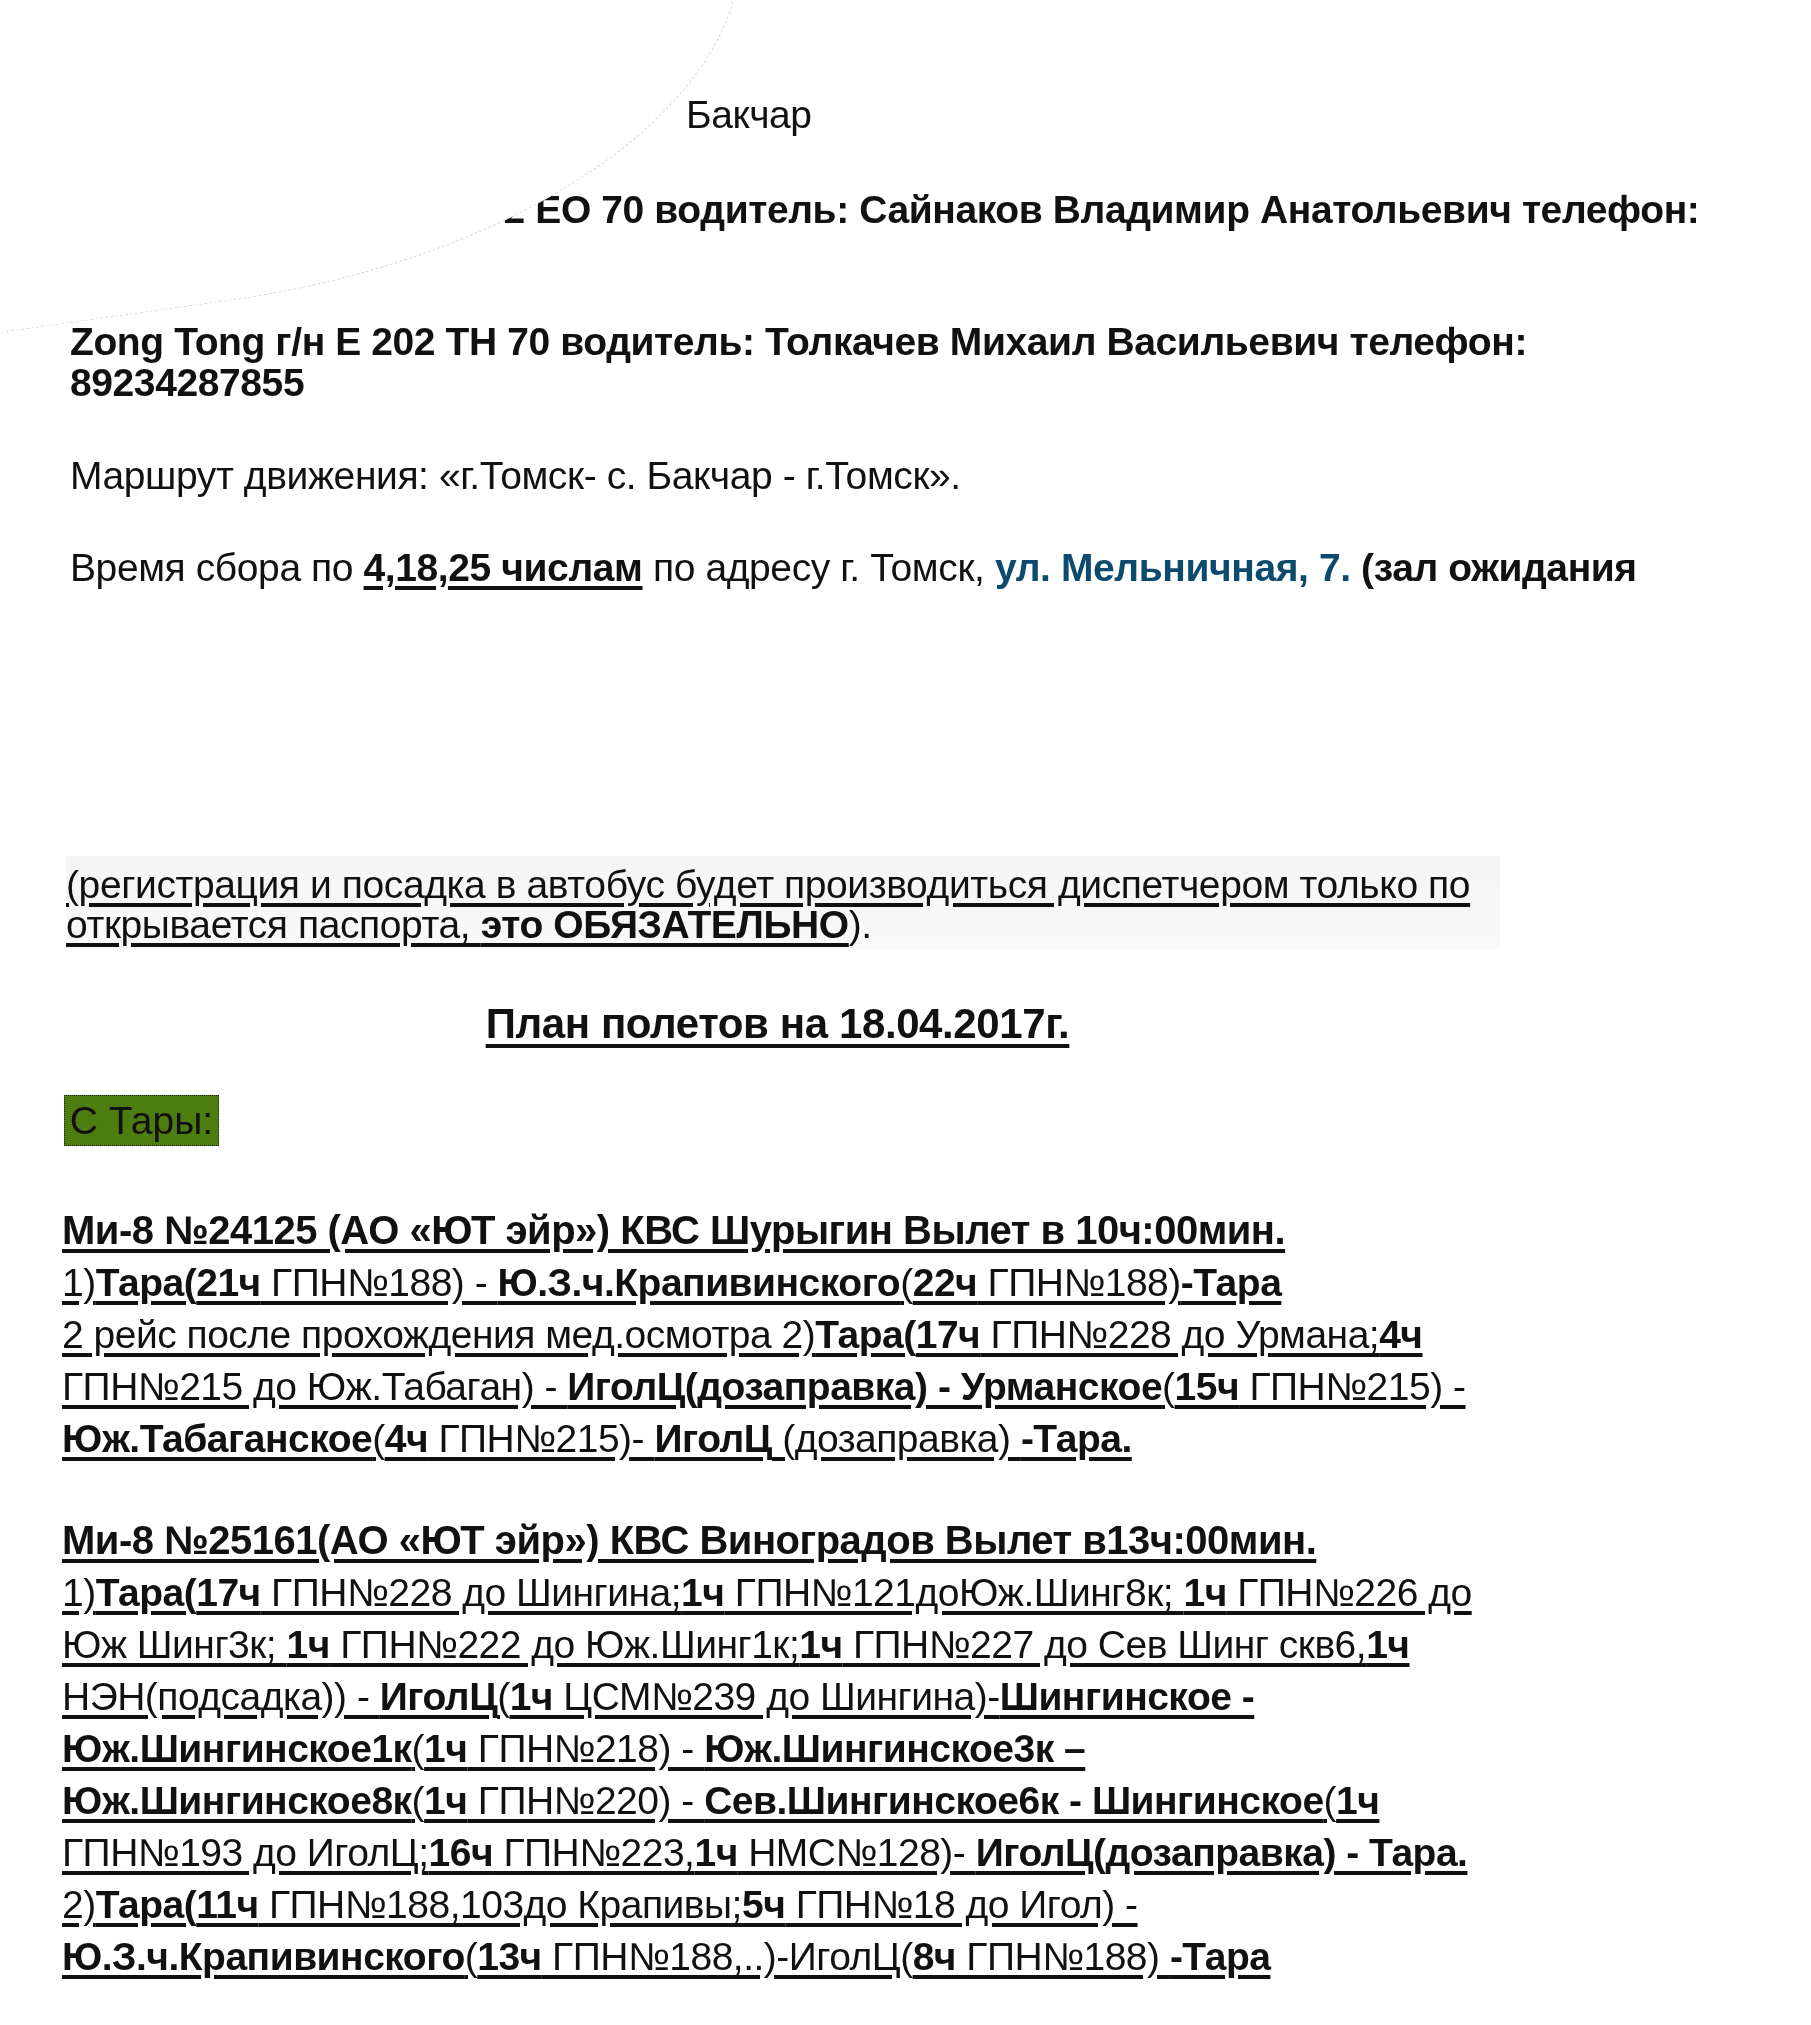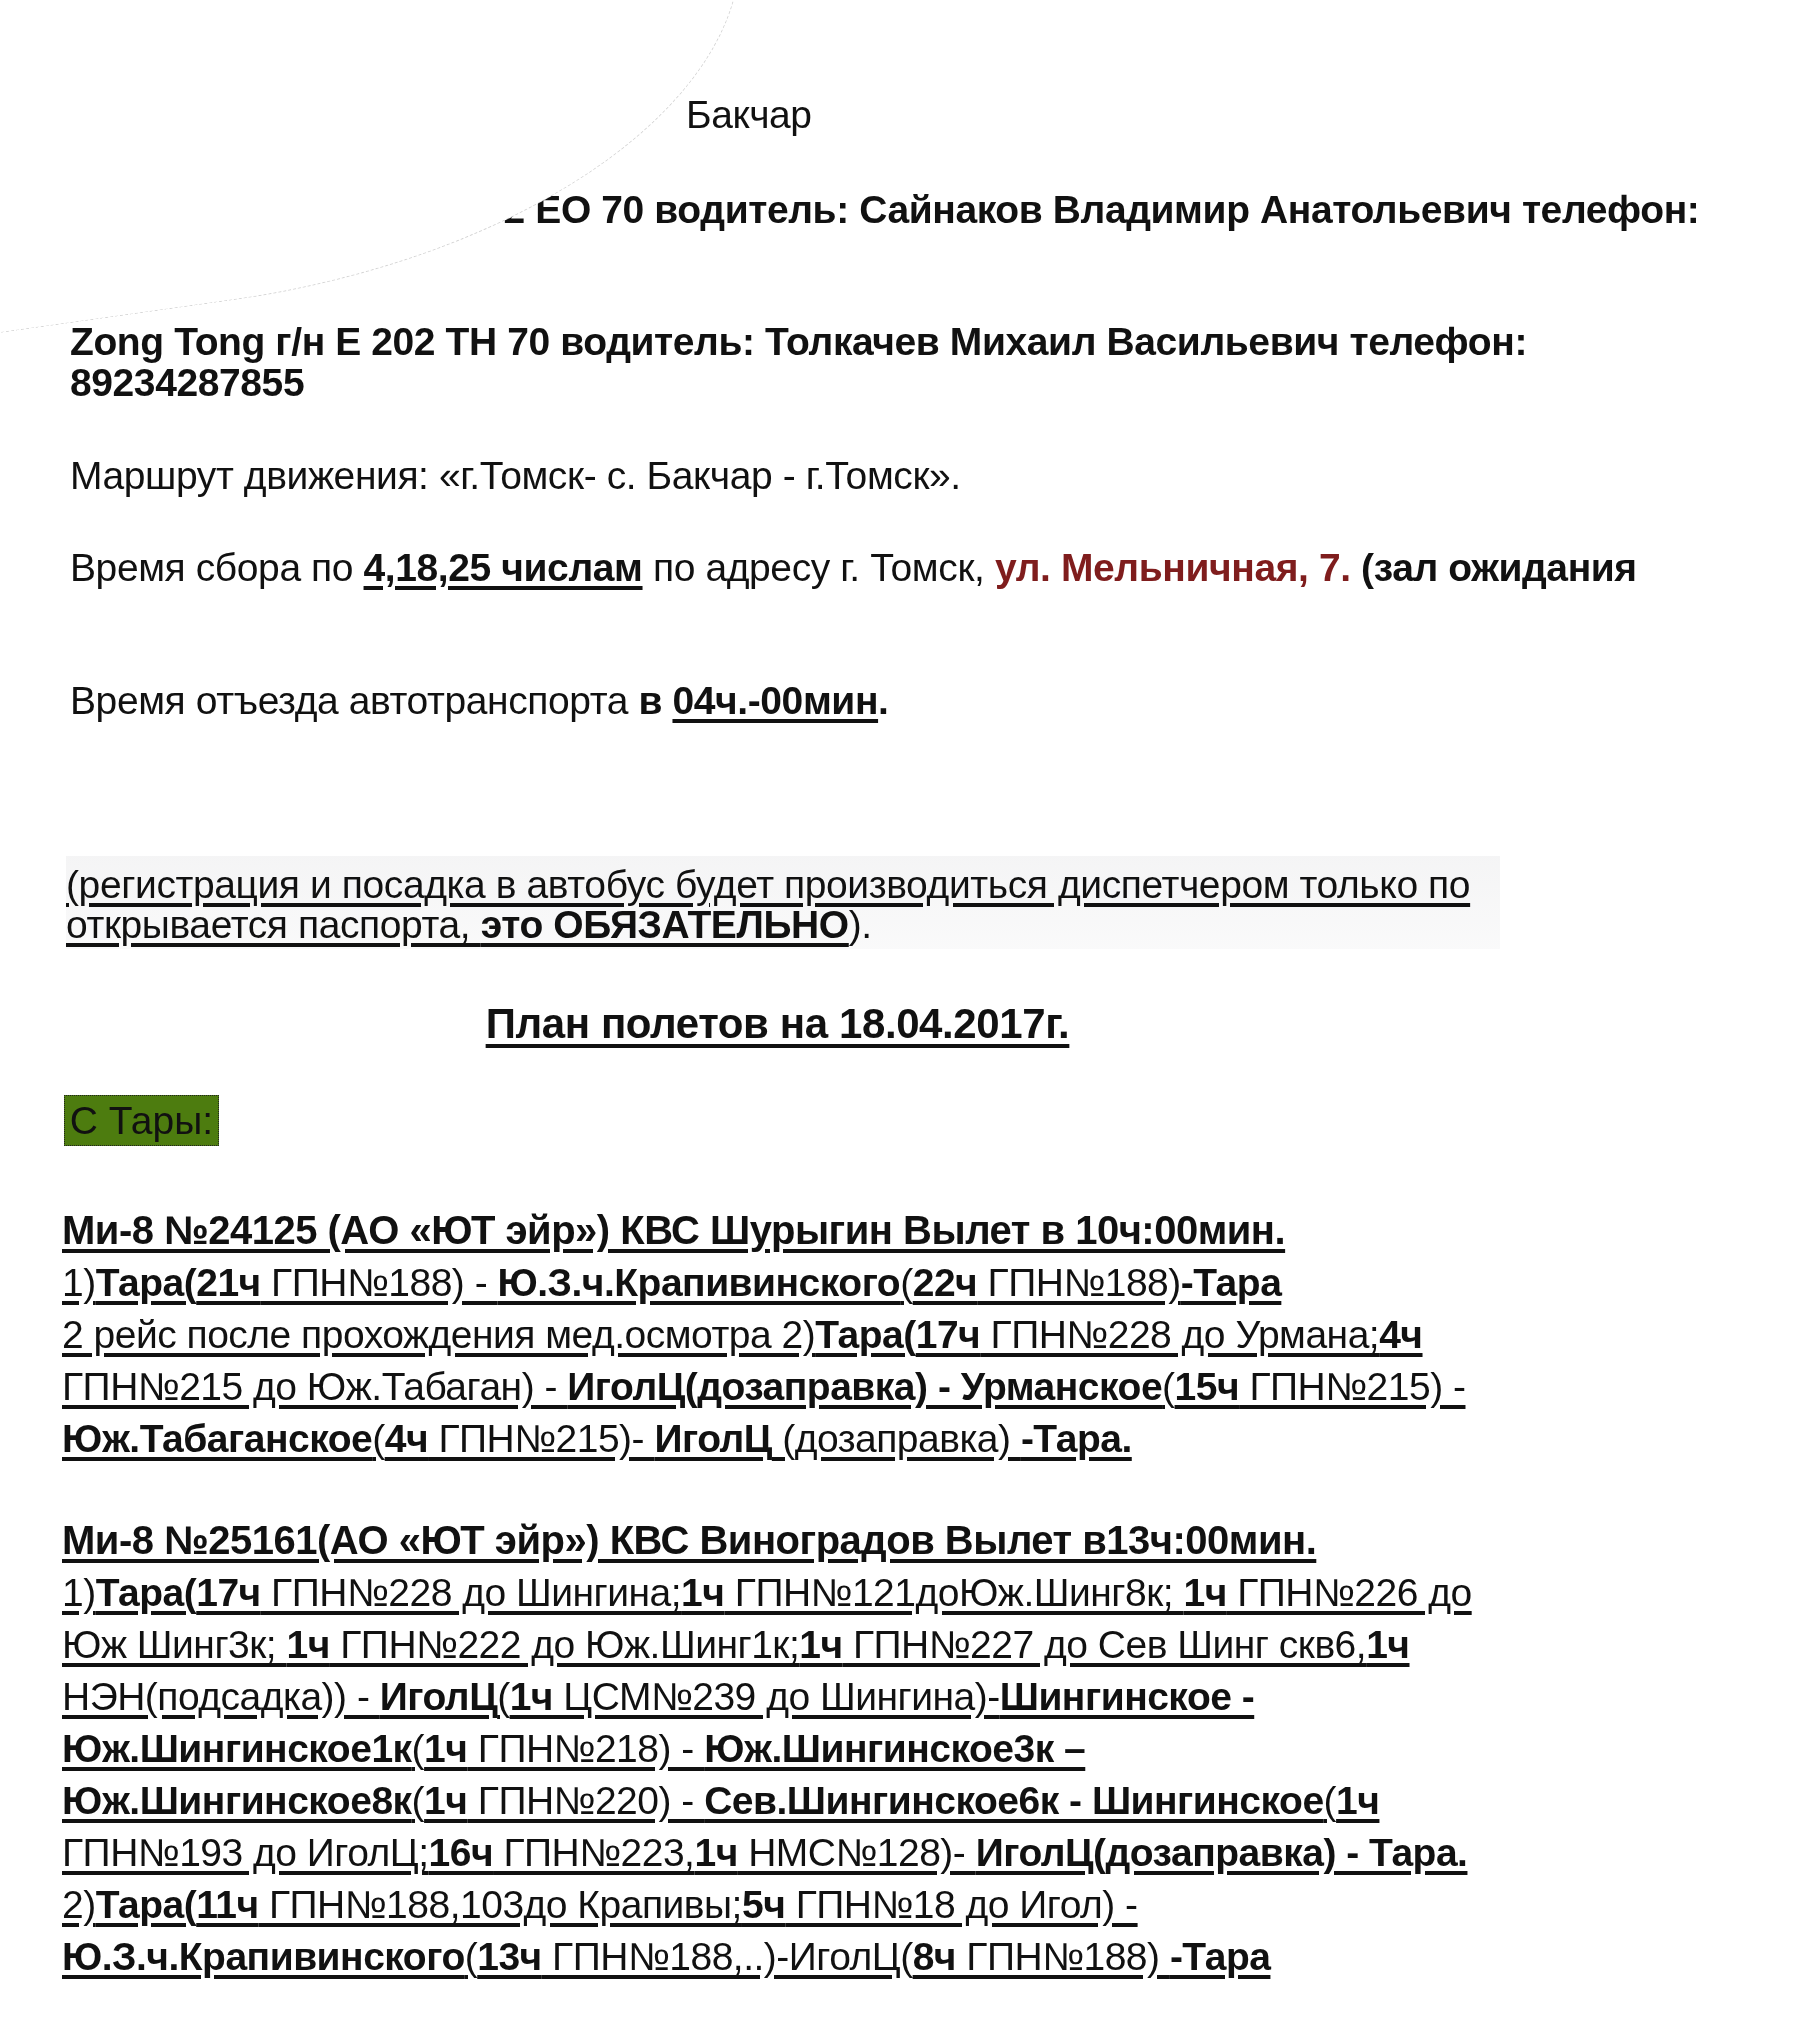--- a/index.html
+++ b/index.html
@@ -42,21 +42,21 @@
       line-height: 47px;
       letter-spacing: -0.4px;
       transform-origin: left center;
     }
     .b { font-weight: bold; }
     .u {
       text-decoration: underline;
       text-decoration-thickness: 3.9px;
       text-underline-offset: 4.7px;
     }
-    .grey { color: #7f1d1d; }
+    .grey { color: #0c4a6e; }
 
     #town { left: 686px; top: 91px; z-index: 1; }
     #driver1 { left: 461px; top: 186px; z-index: 1; font-weight: bold; }
     #driver1-tail { left: 70px; top: 233px; z-index: 1; font-weight: bold; }
     #driver2 { left: 70px; top: 318px; font-weight: bold; }
     #driver2-phone { left: 70px; top: 359px; font-weight: bold; }
     #route { left: 70px; top: 452px; }
     #gather-1 { left: 70px; top: 544px; }
     #gather-2 { left: 70px; top: 585px; font-weight: bold; }
     #depart { left: 70px; top: 677px; }
@@ -124,21 +124,20 @@
   <div class="line" id="driver2">Zong Tong г/н Е 202 ТН 70 водитель: Толкачев Михаил Васильевич телефон:</div>
   <div class="line" id="driver2-phone">89234287855</div>
 
   <div class="line" id="route">
     <span>Маршрут движения:</span>
     <span>«г.Томск- с. Бакчар - г.Томск».</span>
   </div>
 
   <div class="line" id="gather-1"><span>Время сбора по </span><span class="b u">4,18,25 числам</span><span> по адресу г. Томск, </span><span class="b grey"> ул. Мельничная, 7.</span><span class="b"> (зал ожидания</span></div>
 
-  <div class="line" id="depart"><span>Время отъезда автотранспорта </span><span class="b">в </span><span class="b u">04ч.-00мин</span><span class="b">.</span></div>
 
   <div class="reg-shade"></div>
   <div class="line u" id="reg-1">(регистрация и посадка в автобус будет производиться диспетчером только по</div>
   <div class="line" id="reg-2"><span class="u">открывается паспорта, </span><span class="b u">это ОБЯЗАТЕЛЬНО</span><span>).</span></div>
 
   <div class="line" id="plan-title">
     <span>План полетов на 18.04.2017г.</span>
   </div>
 
   <div id="section-label">С Тары:</div>

